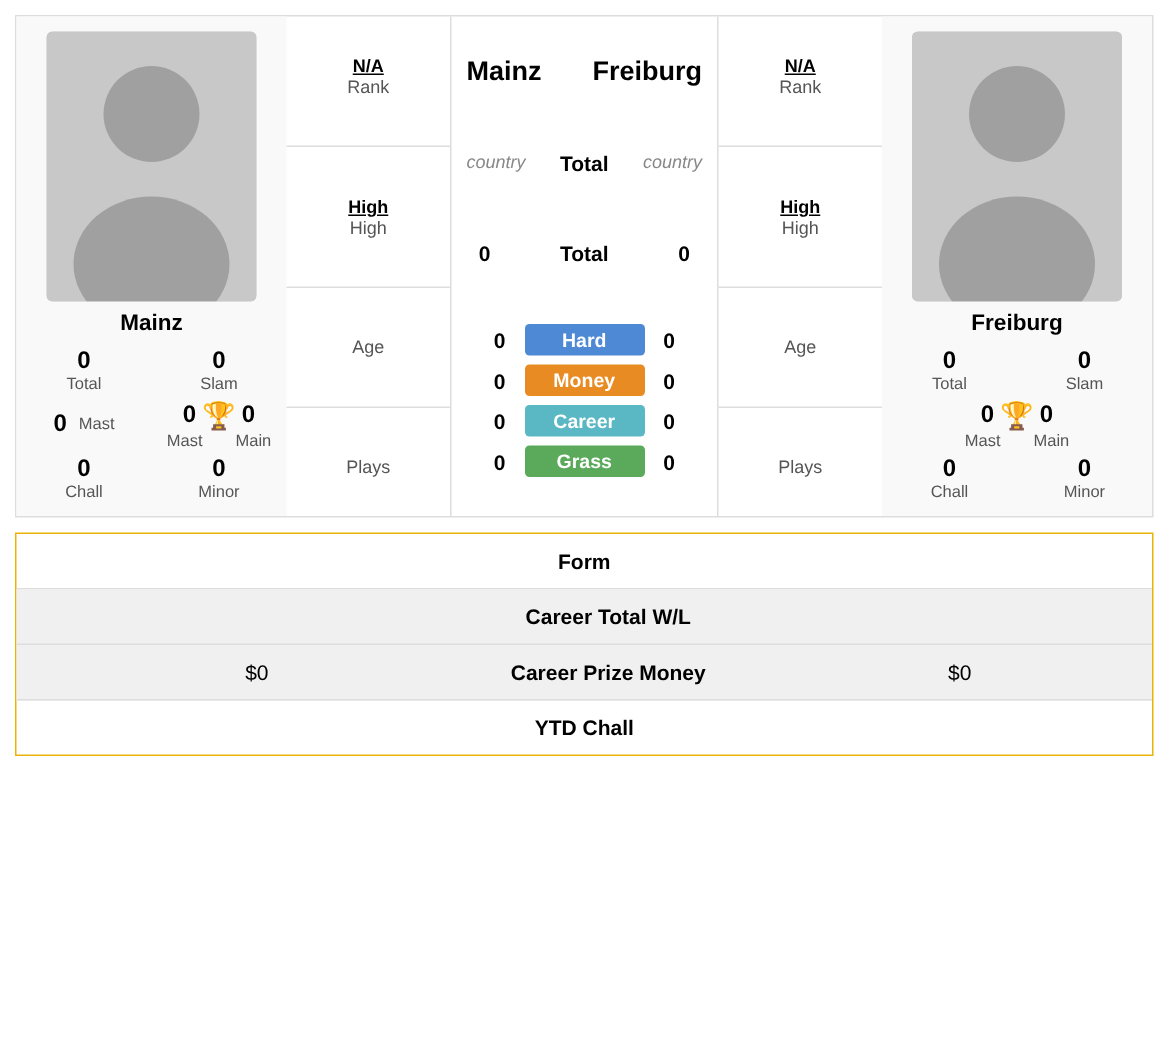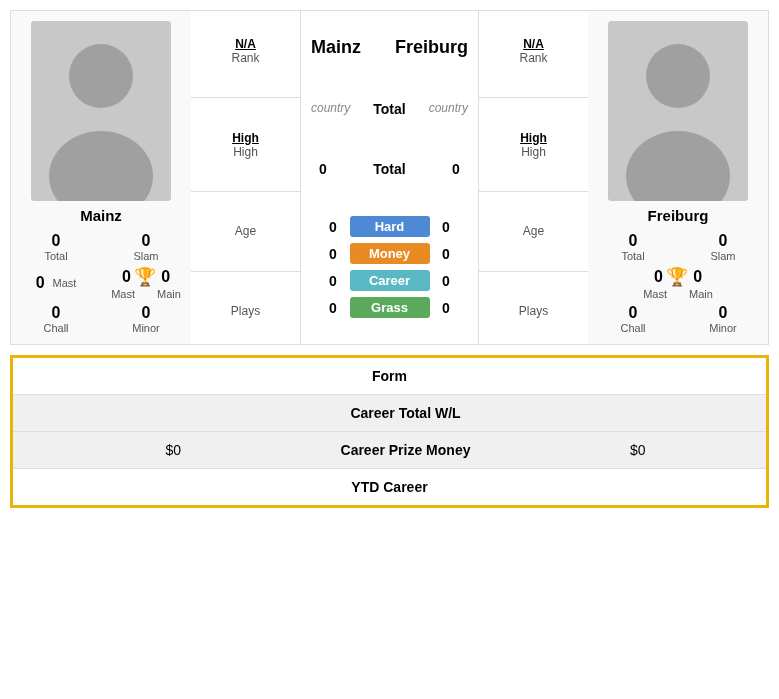--- a/index.html
+++ b/index.html
@@ -138,21 +138,21 @@
 
     .divider-h {
       width: 100%;
       height: 1px;
       background: #ddd;
     }
 
     
     .bottom-section {
       width: 100%;
-      border: 3px solid #eab308;
+      border: 1px solid #eab308;
     }
 
     .info-row {
       display: flex;
       flex-direction: row;
       align-items: center;
       justify-content: center;
       padding: 10px 16px;
       border-bottom: 1px solid #ddd;
     }
@@ -411,17 +411,17 @@
     <span class="info-row-label">Career Total W/L</span>
     <span class="info-row-value-right"></span>
   </div>
       <div class="info-row info-row-bg">
     <span class="info-row-value-left">$0</span>
     <span class="info-row-label">Career Prize Money</span>
     <span class="info-row-value-right">$0</span>
   </div>
       <div class="info-row">
     <span class="info-row-value-left"></span>
-    <span class="info-row-label">YTD Career</span>
+    <span class="info-row-label">YTD Chall</span>
     <span class="info-row-value-right"></span>
   </div>
     </div>
 </div>
 
 </body></html>

